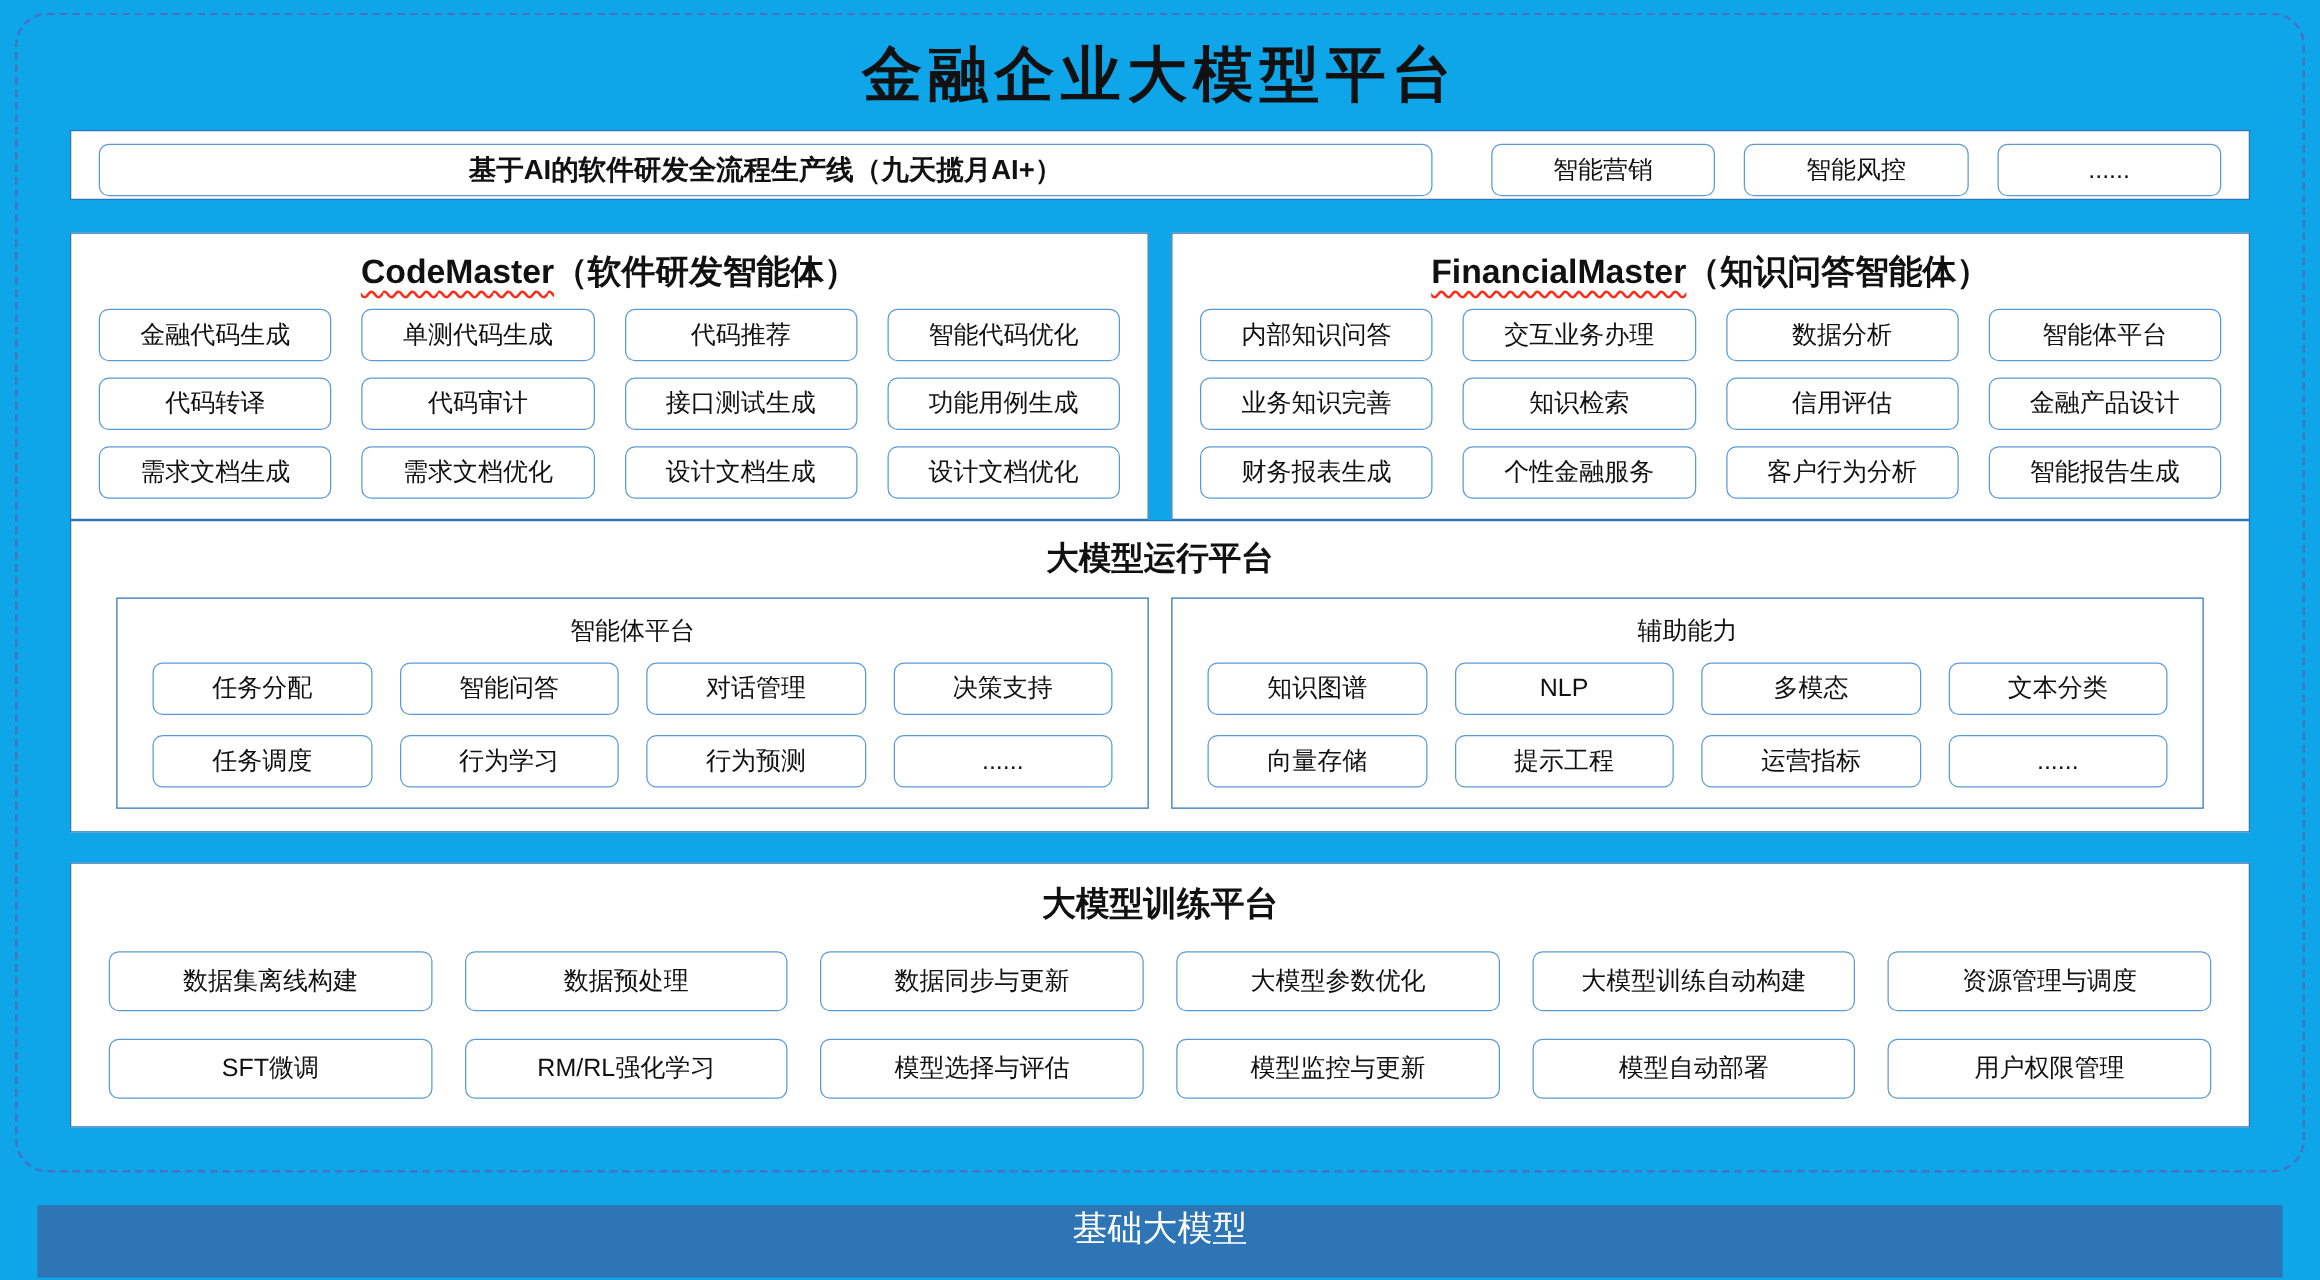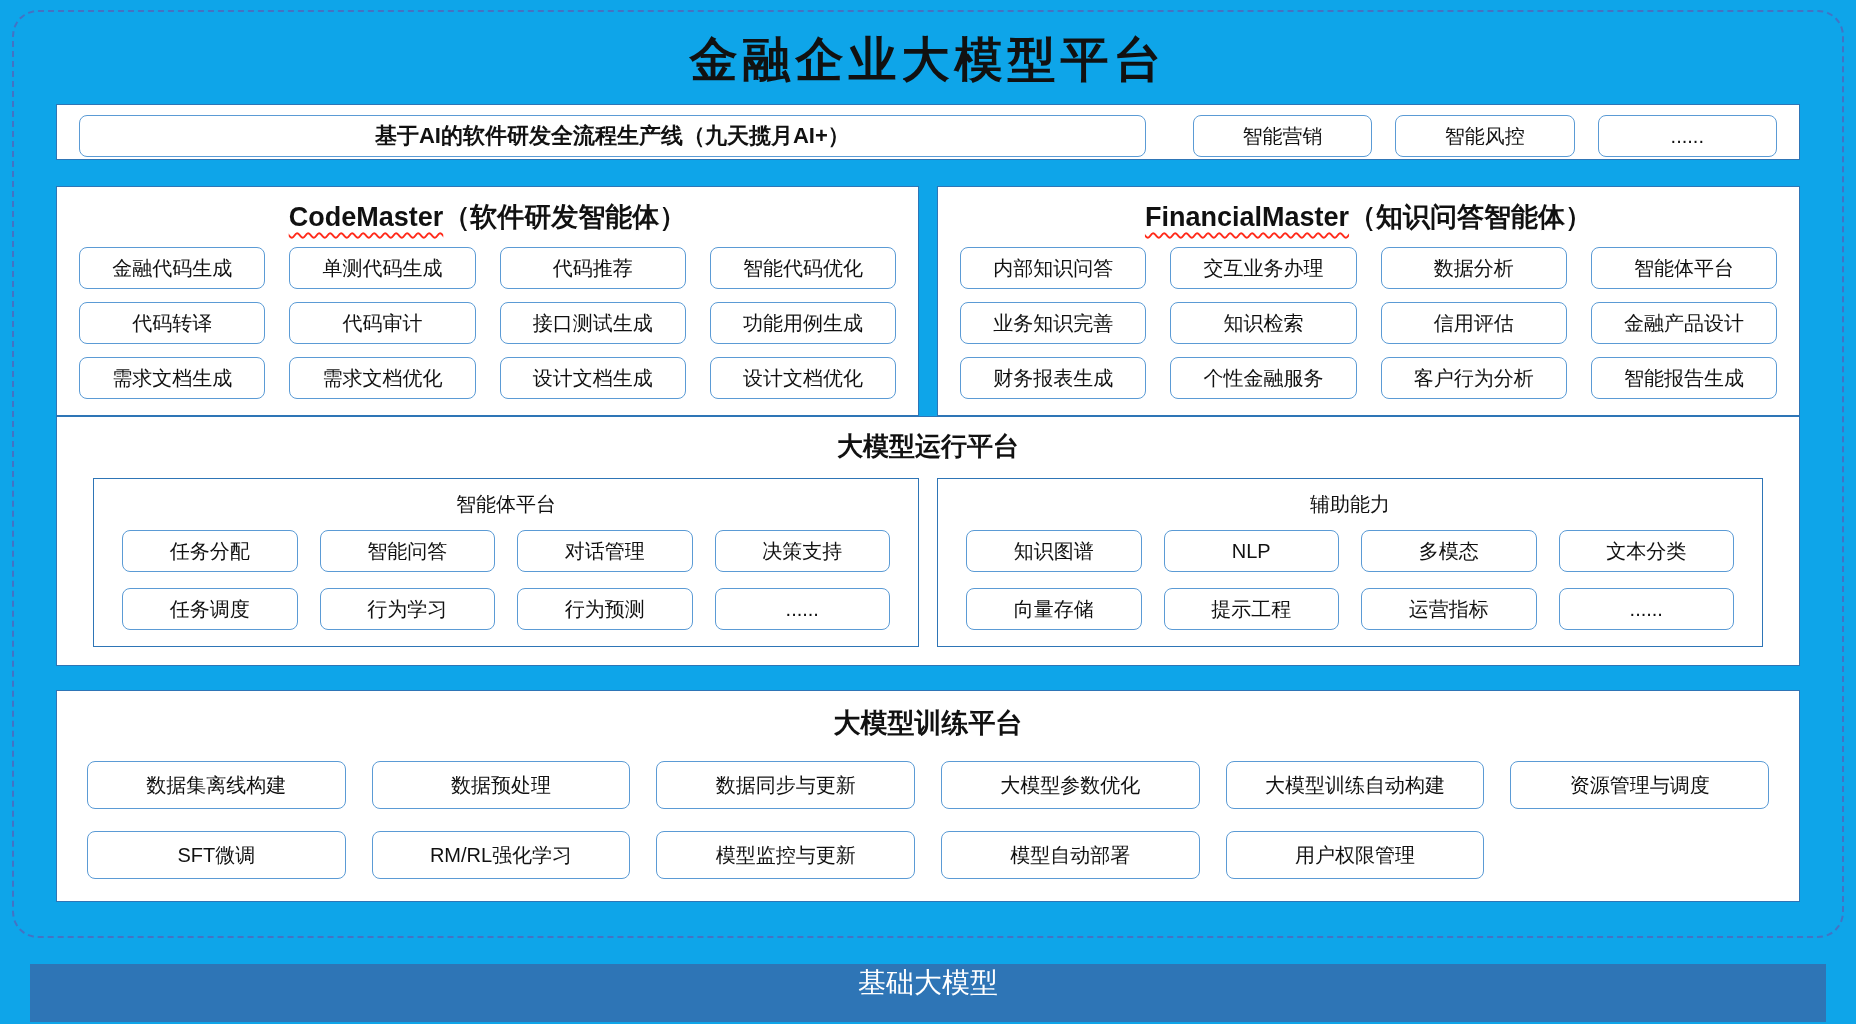--- a/index.html
+++ b/index.html
@@ -164,20 +164,21 @@
       <div class="sec-header">大模型训练平台</div>
       <div class="training-grid">
           <div class="item-box">数据集离线构建</div>
           <div class="item-box">数据预处理</div>
           <div class="item-box">数据同步与更新</div>
           <div class="item-box">大模型参数优化</div>
           <div class="item-box">大模型训练自动构建</div>
           <div class="item-box">资源管理与调度</div>
           <div class="item-box">SFT微调</div>
           <div class="item-box">RM/RL强化学习</div>
+          <div class="item-box">模型选择与评估</div>
           <div class="item-box">模型监控与更新</div>
           <div class="item-box">模型自动部署</div>
           <div class="item-box">用户权限管理</div>
         </div>
     </div>
 
   </div>
 
   <div class="foundation">
     <span>基础大模型</span>

